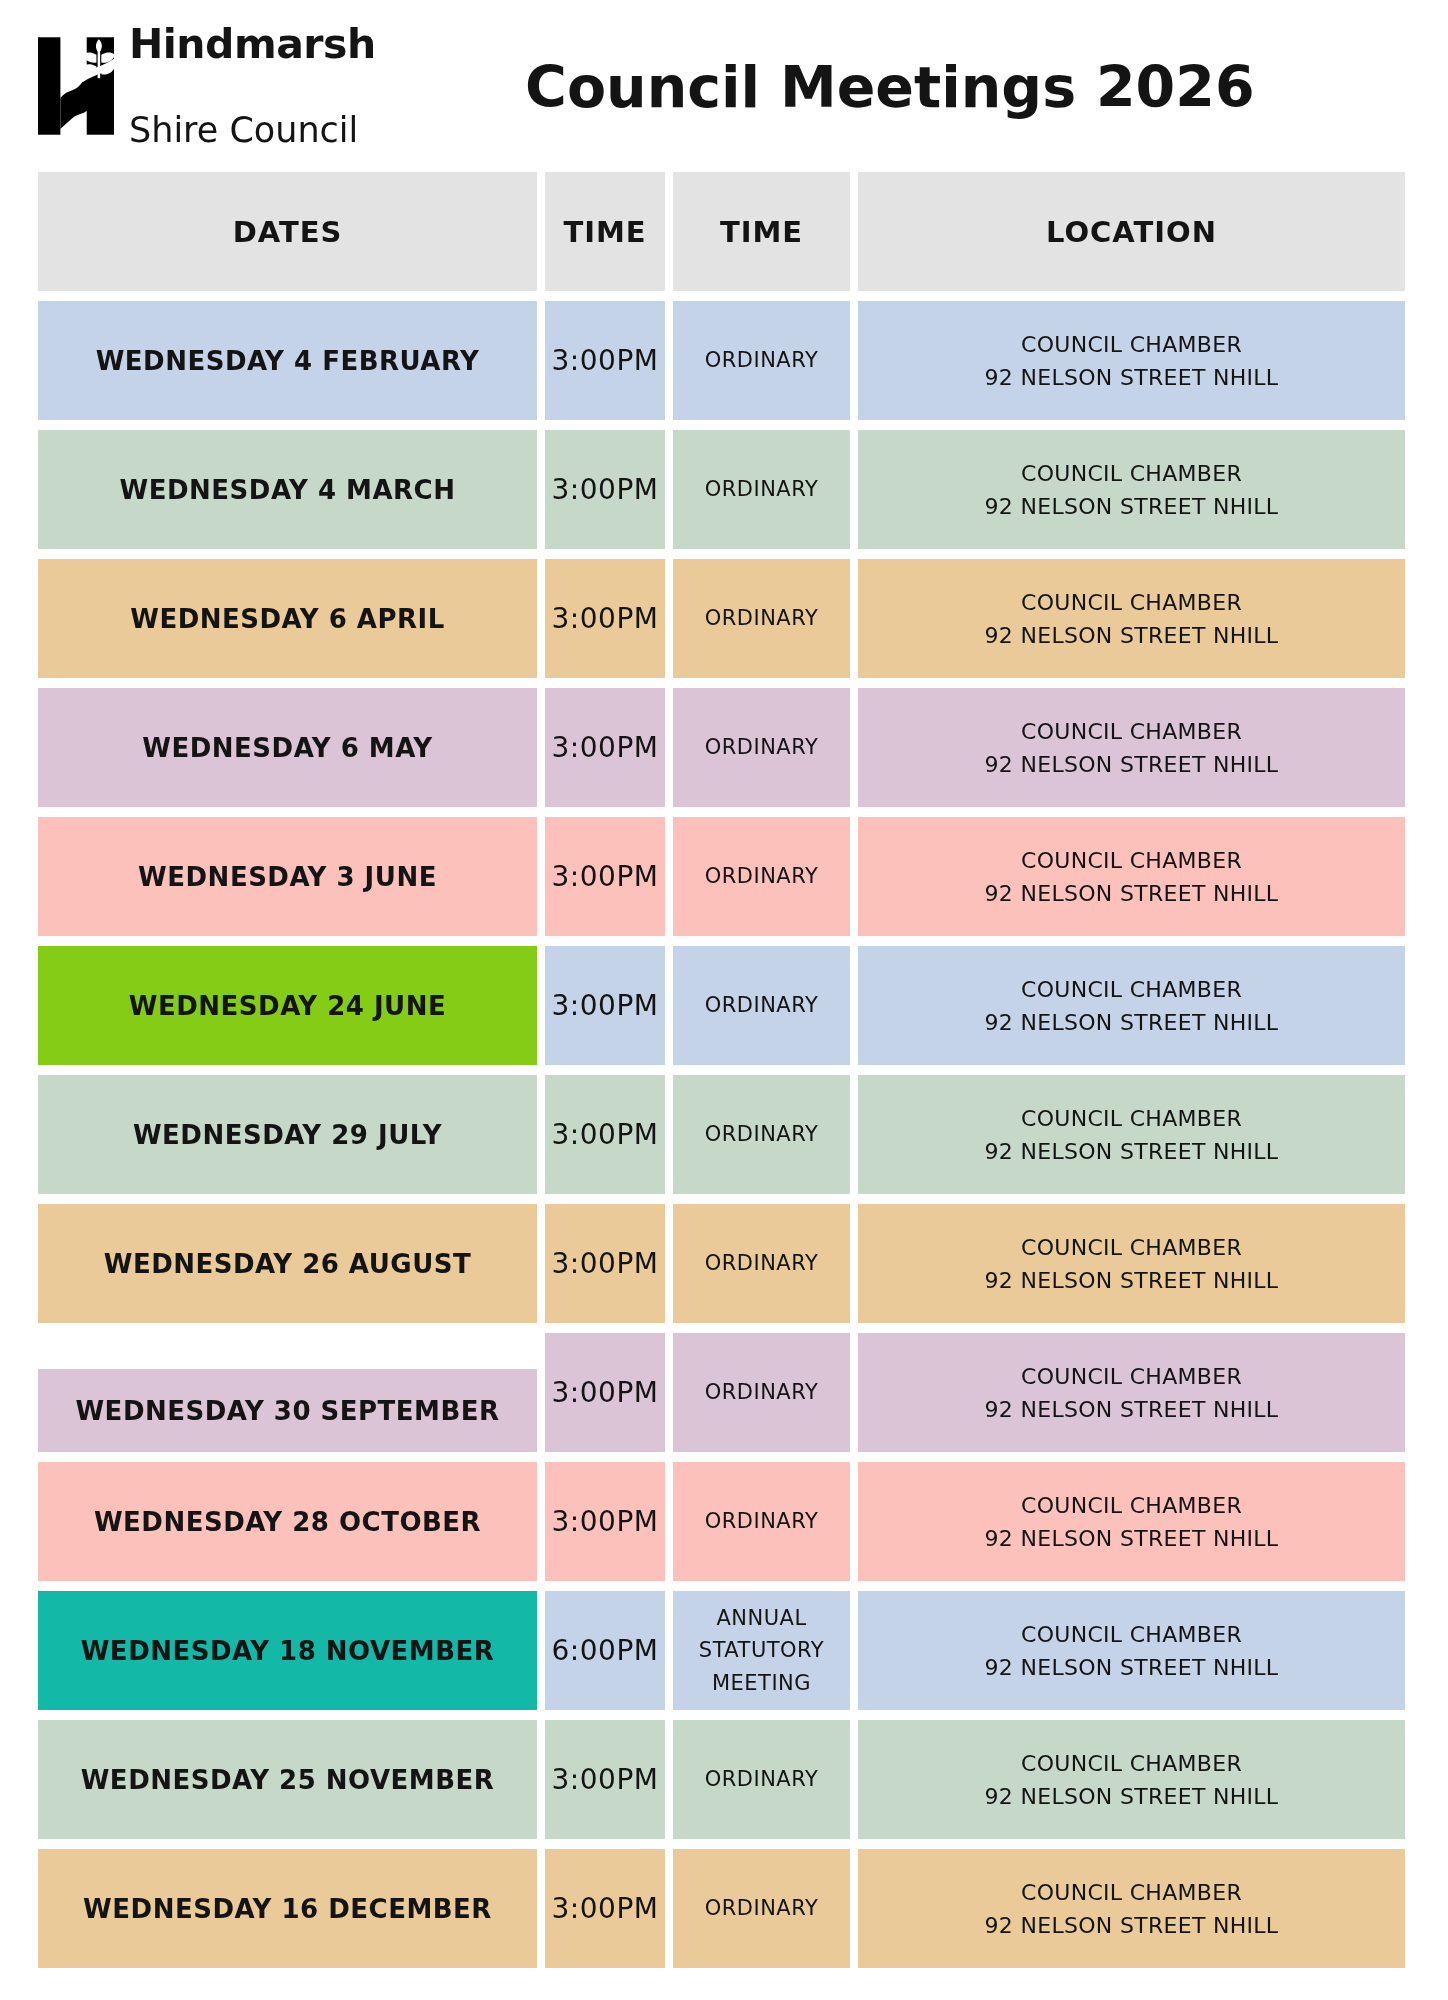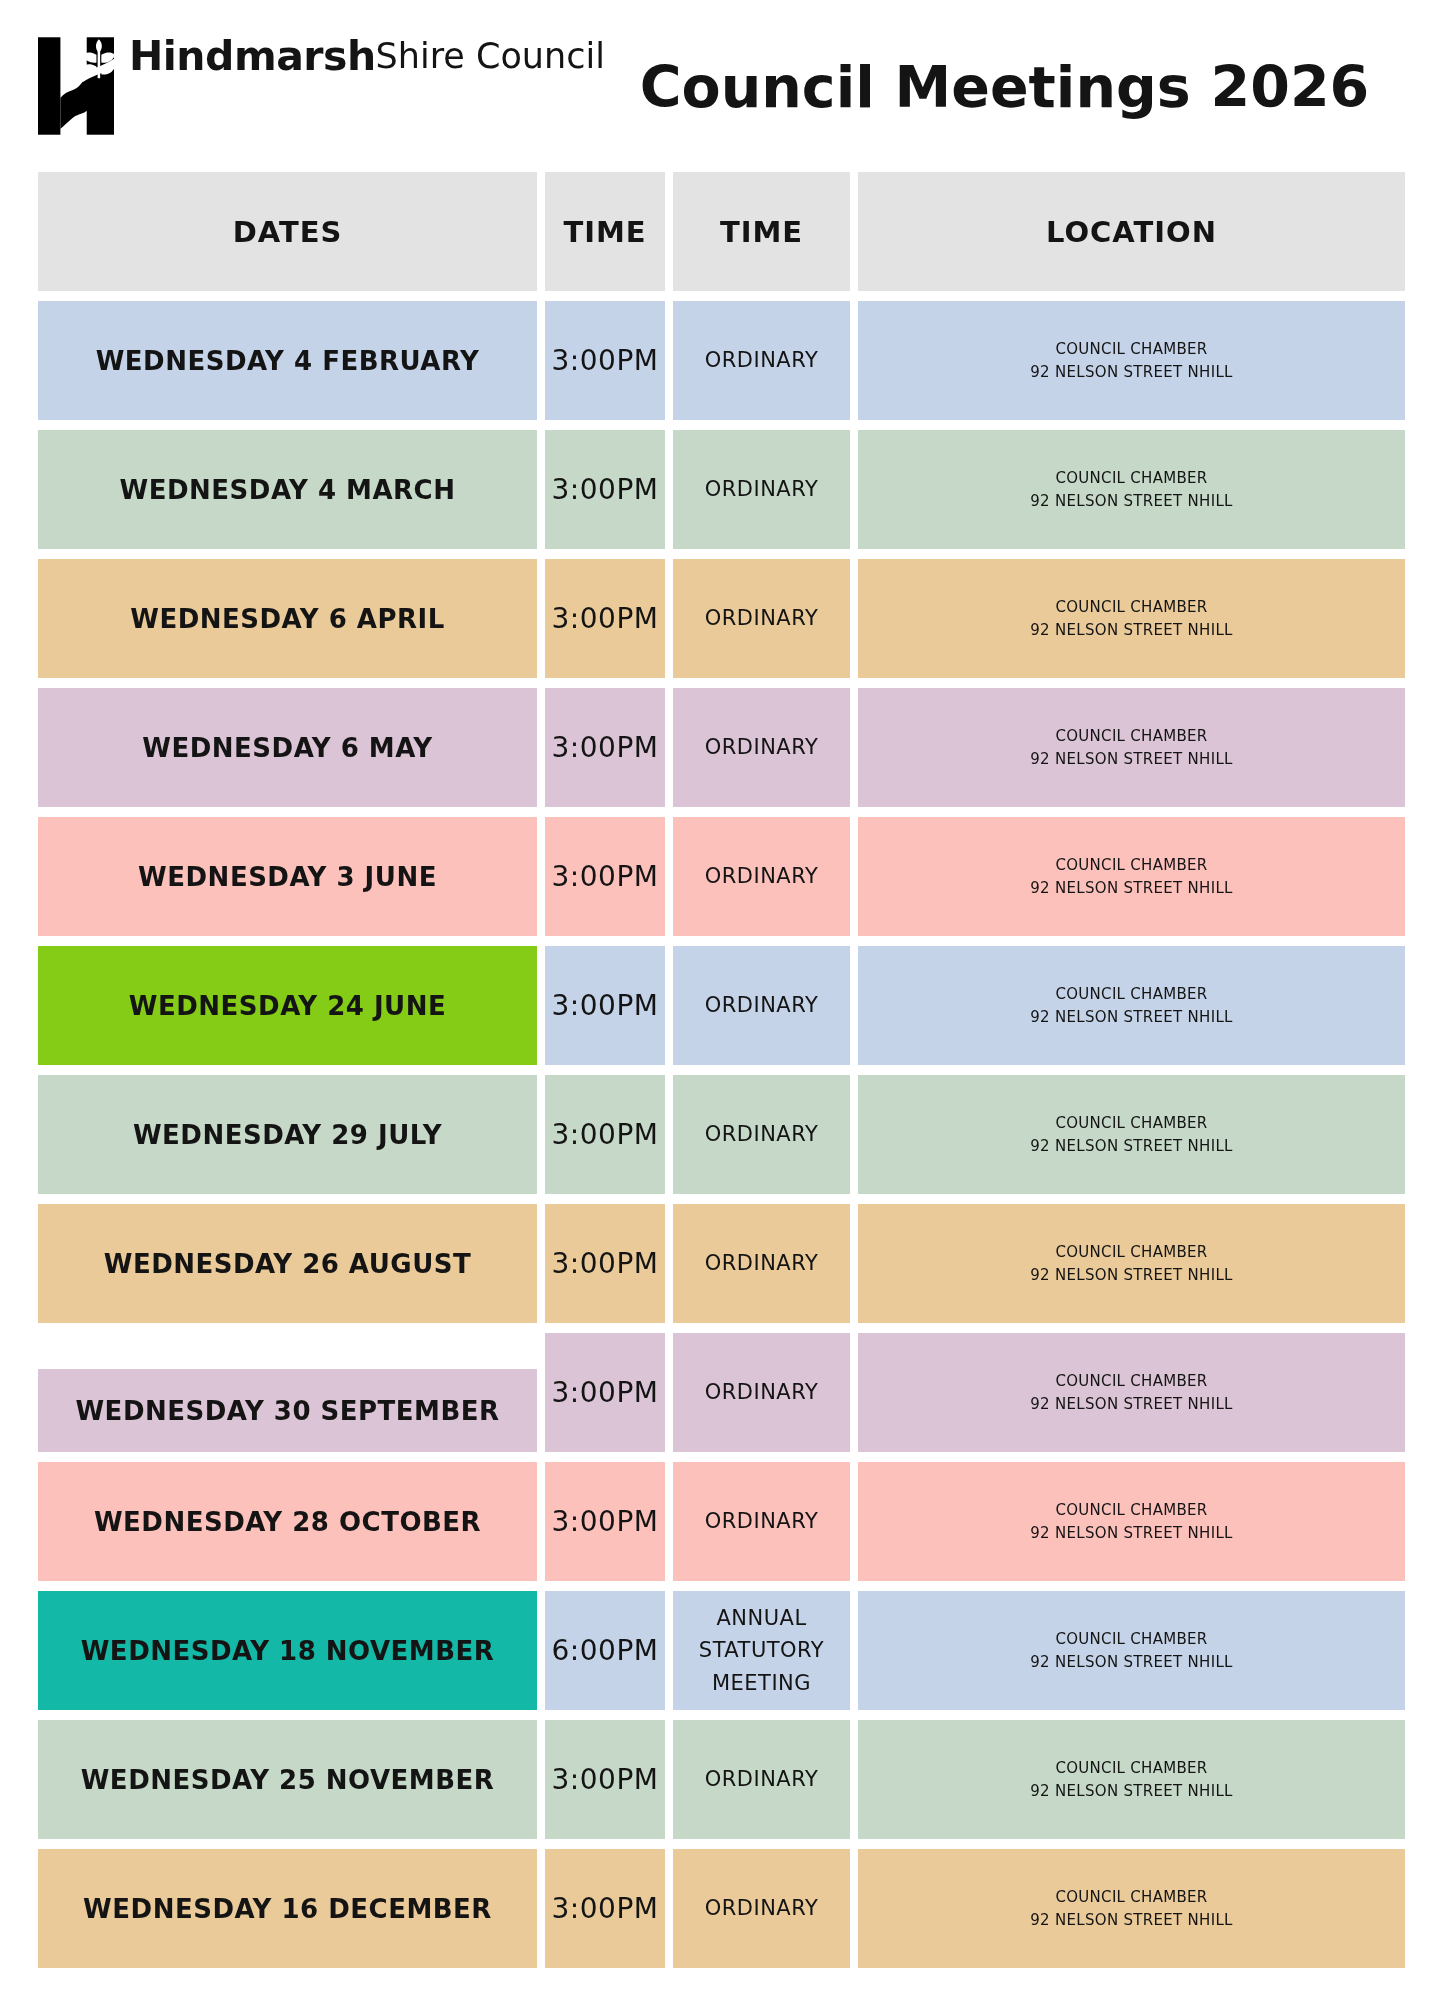--- a/index.html
+++ b/index.html
@@ -4,41 +4,41 @@
 <style>
   html,body{margin:0;padding:0;}
   body{
     width:1448px;height:2000px;background:#ffffff;
     font-family:"DejaVu Sans","Liberation Sans",sans-serif;
     color:#141414;overflow:hidden;
   }
   .header{display:flex;align-items:flex-start;padding:36px 44px 0 38px;height:136px;}
   .logo{display:flex;align-items:flex-start;gap:15px;}
   .logo svg{width:76px;height:100px;display:block;}
-  .brand{display:flex;flex-direction:row;justify-content:center;height:102px;}
+  .brand{display:flex;flex-direction:column;justify-content:center;height:102px;gap:44px;}
   .brand-line1{font-size:41px;font-weight:bold;line-height:1.02;letter-spacing:-0.5px;}
   .brand-line2{font-size:35px;font-weight:normal;line-height:1.15;}
   .title{flex:1;text-align:center;font-size:57px;font-weight:bold;line-height:102px;white-space:nowrap;}
   .table{
     display:grid;
     grid-template-columns:499px 120px 177px 547px;
     column-gap:8px;row-gap:10px;
     grid-auto-rows:119px;
     width:1367px;margin-left:38px;
   }
   .row{display:contents;}
   .cell{
     display:flex;align-items:center;justify-content:center;
     text-align:center;box-sizing:border-box;
   }
   .hcell{background:#e3e3e3;font-weight:bold;font-size:29px;letter-spacing:1px;}
   .date-cell{font-weight:bold;font-size:26px;letter-spacing:0.5px;padding:0 10px;}
   .time-cell{font-size:28px;letter-spacing:0.5px;}
   .type-cell{font-size:21px;letter-spacing:0.5px;line-height:1.55;padding:0 14px;}
-  .loc-cell{flex-direction:column;font-size:15px;line-height:1.5;letter-spacing:0.3px;padding:4px 12px;}
+  .loc-cell{flex-direction:column;font-size:22px;line-height:1.5;letter-spacing:0.3px;padding:4px 12px;}
 </style>
 </head>
 <body>
 
 <div class="header">
   <div class="logo">
     <svg viewBox="0 0 78 100" aria-hidden="true">
       <rect x="0" y="0" width="23" height="100" fill="#000"></rect>
       <rect x="50" y="0" width="28" height="100" fill="#000"></rect>
       <path d="M23,62 C31,53 37,57 44,48 C47,44 48,44 52,41 L78,30 L78,74 L52,74 C45,80 40,78 34,84 C30,88 27,90 23,94 Z" fill="#000"></path>

